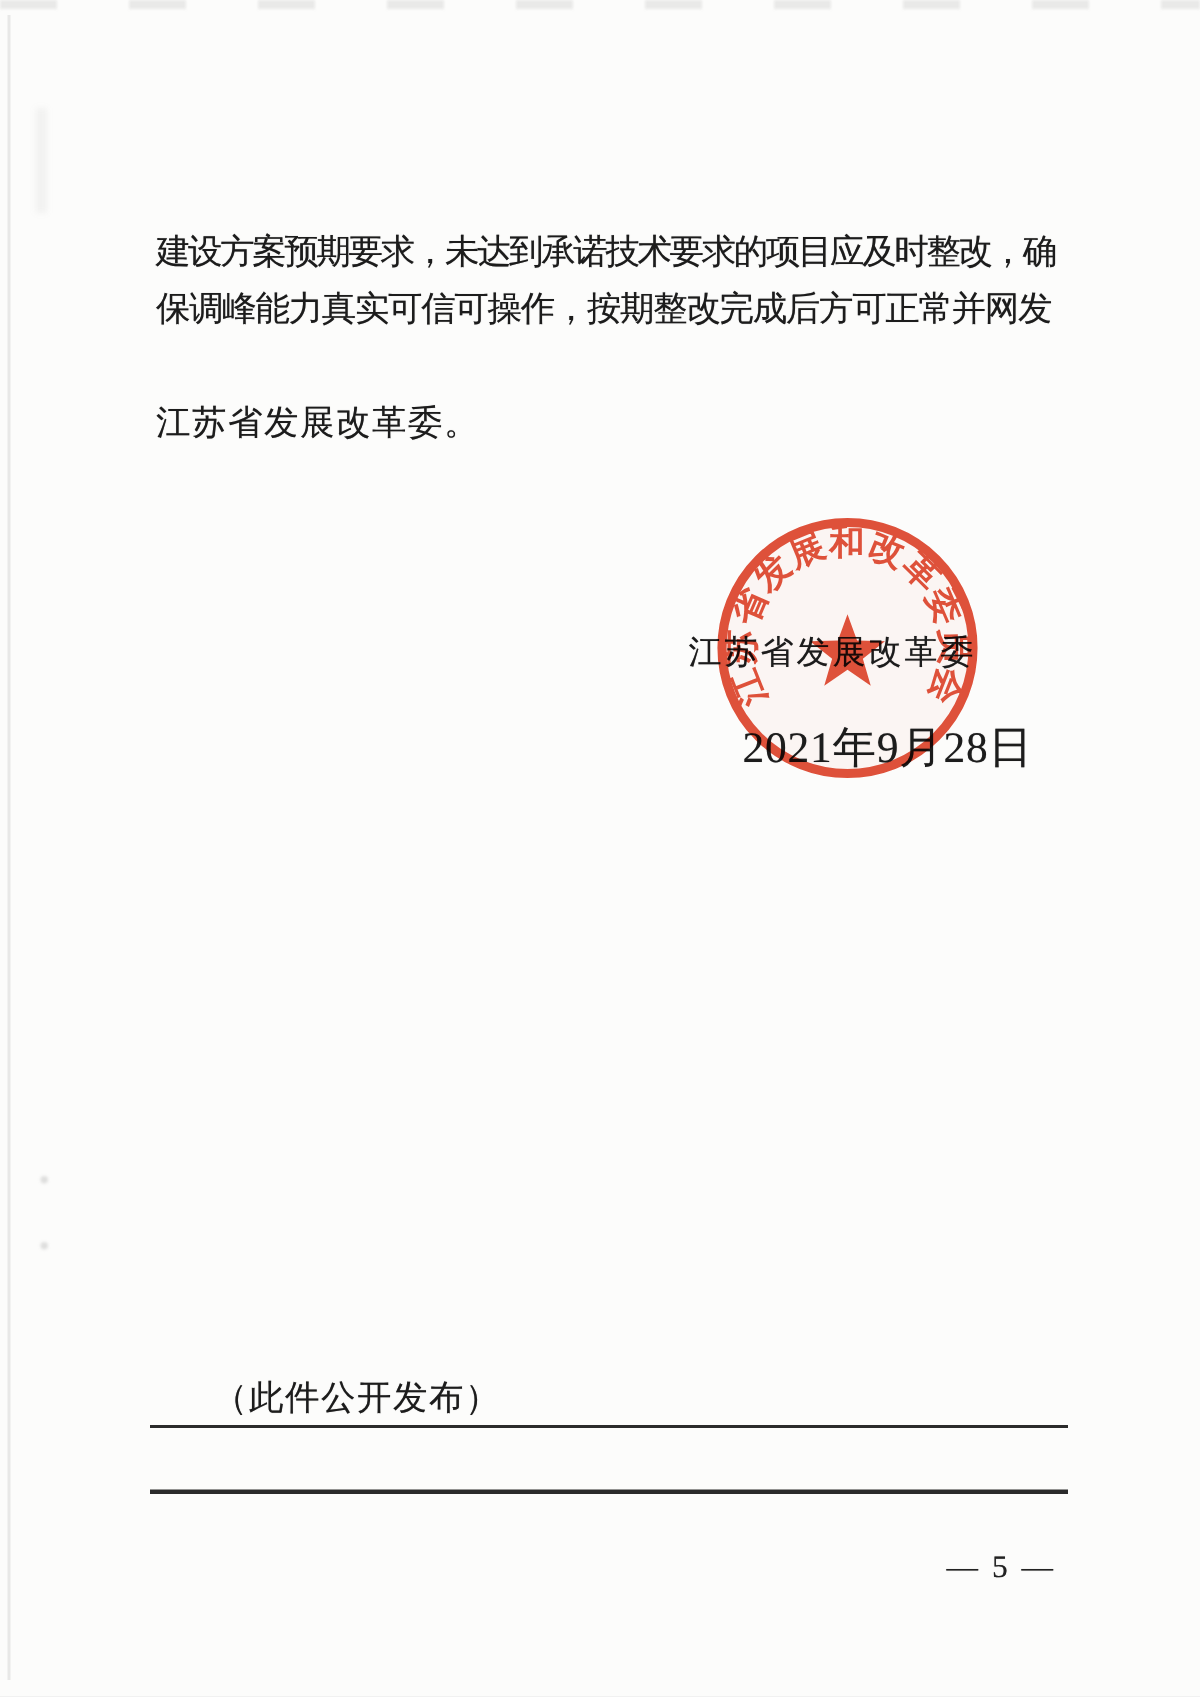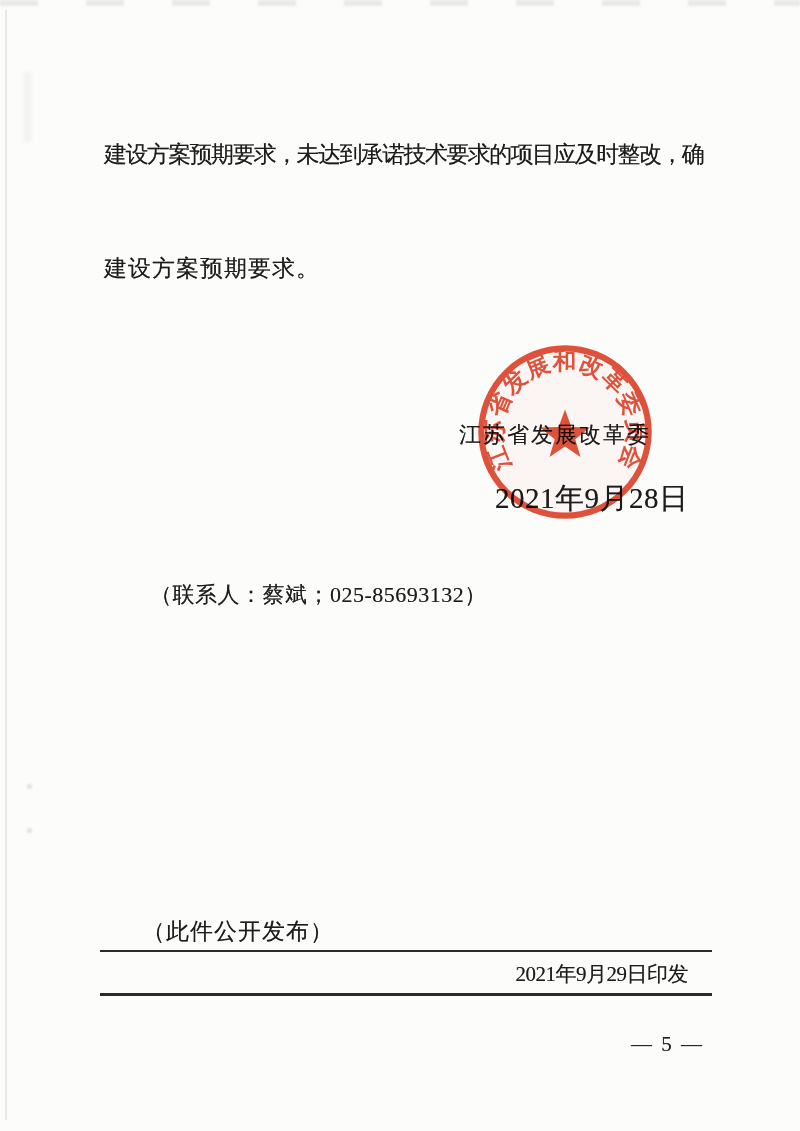--- a/index.html
+++ b/index.html
@@ -31,21 +31,21 @@
     background: rgba(90,90,90,0.18); filter: blur(1px); }
   .speck-a { left: 27px; top: 784px; }
   .speck-b { left: 27px; top: 828px; }
 
   .txt {
     position: absolute;
     white-space: nowrap;
     text-shadow: 0 0 0.45px rgba(20,20,20,0.55);
   }
   
-  .body-line { left: 104px; font-size: 23px; line-height: 28px; }
+  .body-line { left: 104px; font-size: 23px; line-height: 28px; margin-top: 13px; }
   .line-0 { top: 141px; letter-spacing: -1.6px; }
   .line-1 { top: 179px; letter-spacing: -0.9px; }
   .line-2 { top: 217px; letter-spacing: -1.6px; }
   .line-3 { top: 255px; letter-spacing: 1px; }
   .notice-line { left: 151px; top: 298px; font-size: 23px; letter-spacing: 2.5px; }
 
   
   .signature-agency { left: 459px; top: 420px; font-size: 22px; letter-spacing: 2px; text-align: center; }
   .signature-date { left: 495px; top: 479px; font-size: 29px; letter-spacing: 0.5px; }
 
@@ -77,35 +77,34 @@
 
 <div class="page">
 
   <div class="scan-top-smudge"></div>
   <div class="scan-left-line"></div>
   <div class="scan-streak"></div>
   <div class="speck speck-a"></div>
   <div class="speck speck-b"></div>
 
   <div class="txt body-line line-0">建设方案预期要求，未达到承诺技术要求的项目应及时整改，确</div>
-  <div class="txt body-line line-3">建设方案预期要求。</div>
+  <div class="txt body-line line-1">保调峰能力真实可信可操作，按期整改完成后方可正常并网发</div>
+  <div class="txt body-line line-3">江苏省发展改革委。</div>
 
   <div class="txt signature-agency">江苏省发展改革委</div>
   <div class="txt signature-date">2021年9月28日</div>
 
   <svg class="seal" viewBox="0 0 200 200">
     <circle cx="100" cy="100" r="89" fill="rgba(221,58,32,0.04)" stroke="#dd3a20" stroke-width="6.5"></circle>
     <path id="sealArc" d="M 47.2 141.3 A 67 67 0 1 1 152.8 141.3" fill="none"></path>
     <text font-size="25" fill="#dd3a20" letter-spacing="1">
       <textPath href="#sealArc" startOffset="50%" text-anchor="middle">江苏省发展和改革委员会</textPath>
     </text>
     <polygon fill="#dd3a20" points="100,76 106.8,94.7 126.6,95.3 110.9,107.6 116.5,126.7 100,115.5 83.5,126.7 89.1,107.6 73.4,95.3 93.2,94.7"></polygon>
   </svg>
 
-  <div class="txt contact-line">（联系人：蔡斌；025-85693132）</div>
 
   <div class="txt public-release">（此件公开发布）</div>
   <div class="rule rule-top"></div>
-  <div class="txt print-date">2021年9月29日印发</div>
   <div class="rule rule-bottom"></div>
   <div class="txt page-number">— 5 —</div>
 
 </div>
 
 </body></html>

